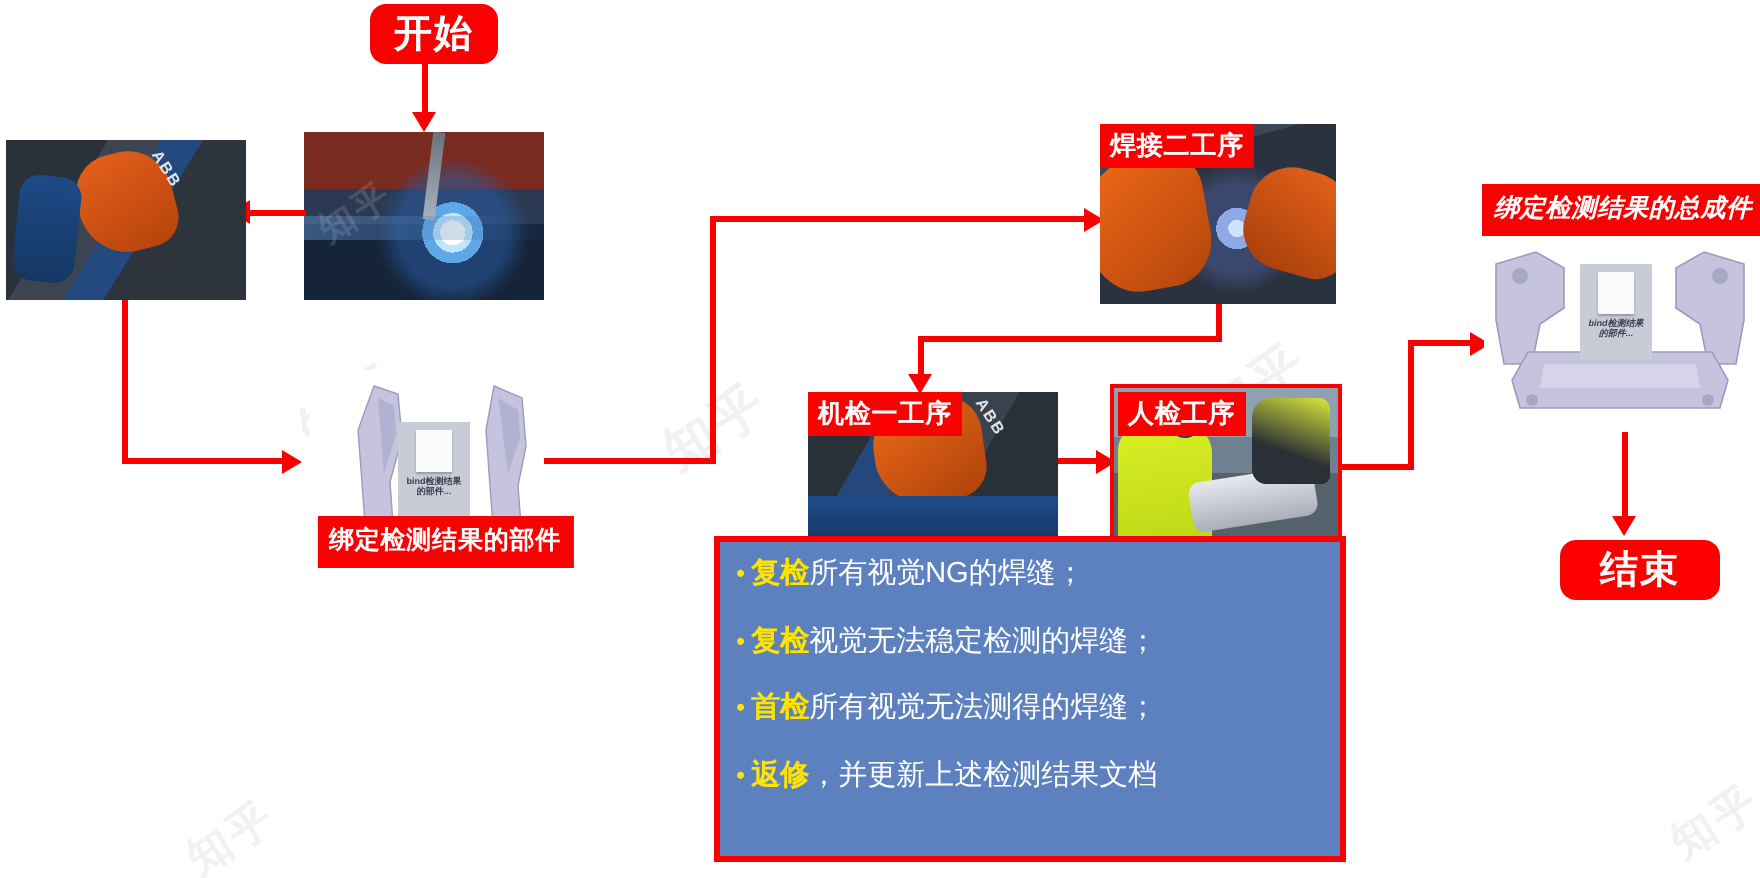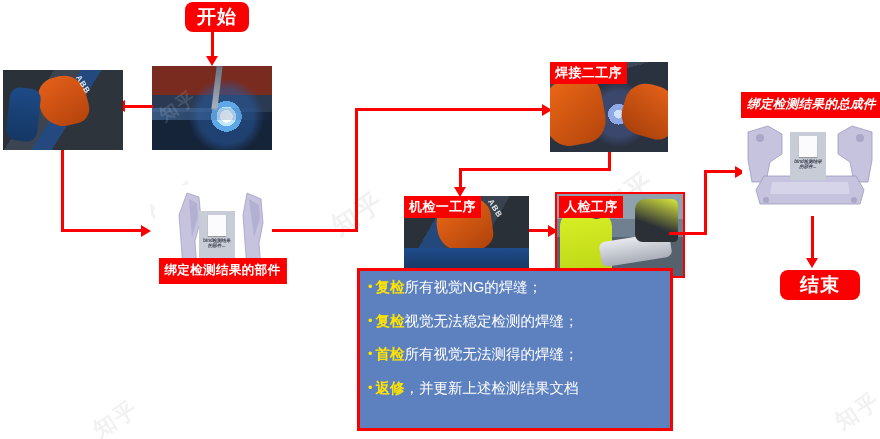--- a/index.html
+++ b/index.html
@@ -337,21 +337,21 @@
 
   <div class="photo" style="left:404px; top:196px; width:125px; height:79px;">
     <div class="art art-mi2"></div>
     <span class="abb" style="right:24px; top:8px; transform:rotate(58deg);">ABB</span>
     <div class="ph-label lbl-tl">机检一工序</div>
   </div>
 
   <div class="seg h" style="left:529px; top:229px; width:22px;"></div>
   <div class="arrow right" style="left:548px; top:225px;"></div>
 
-  <div class="photo bordered" style="left:557px; top:194px; width:112px; height:82px;padding-left:14px;">
+  <div class="photo bordered" style="left:557px; top:194px; width:112px; height:82px;">
     <div class="art art-hi">
       <div class="hi-head"></div>
       <div class="hi-part"></div>
     </div>
     <div class="ph-label lbl-tl2">人检工序</div>
   </div>
 
   <div class="seg h" style="left:669px; top:232px; width:38px;"></div>
   <div class="seg v" style="left:704px; top:170px; height:65px;"></div>
   <div class="seg h" style="left:704px; top:170px; width:34px;"></div>

